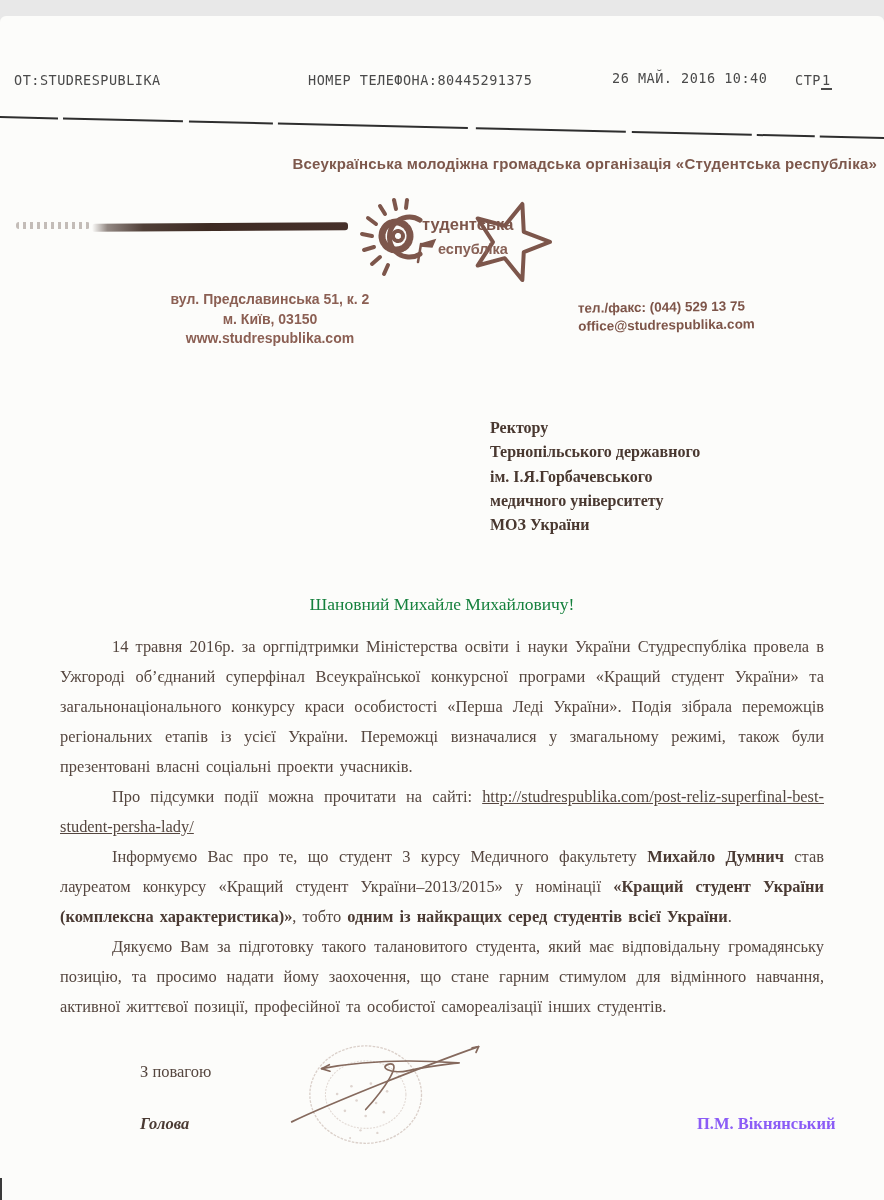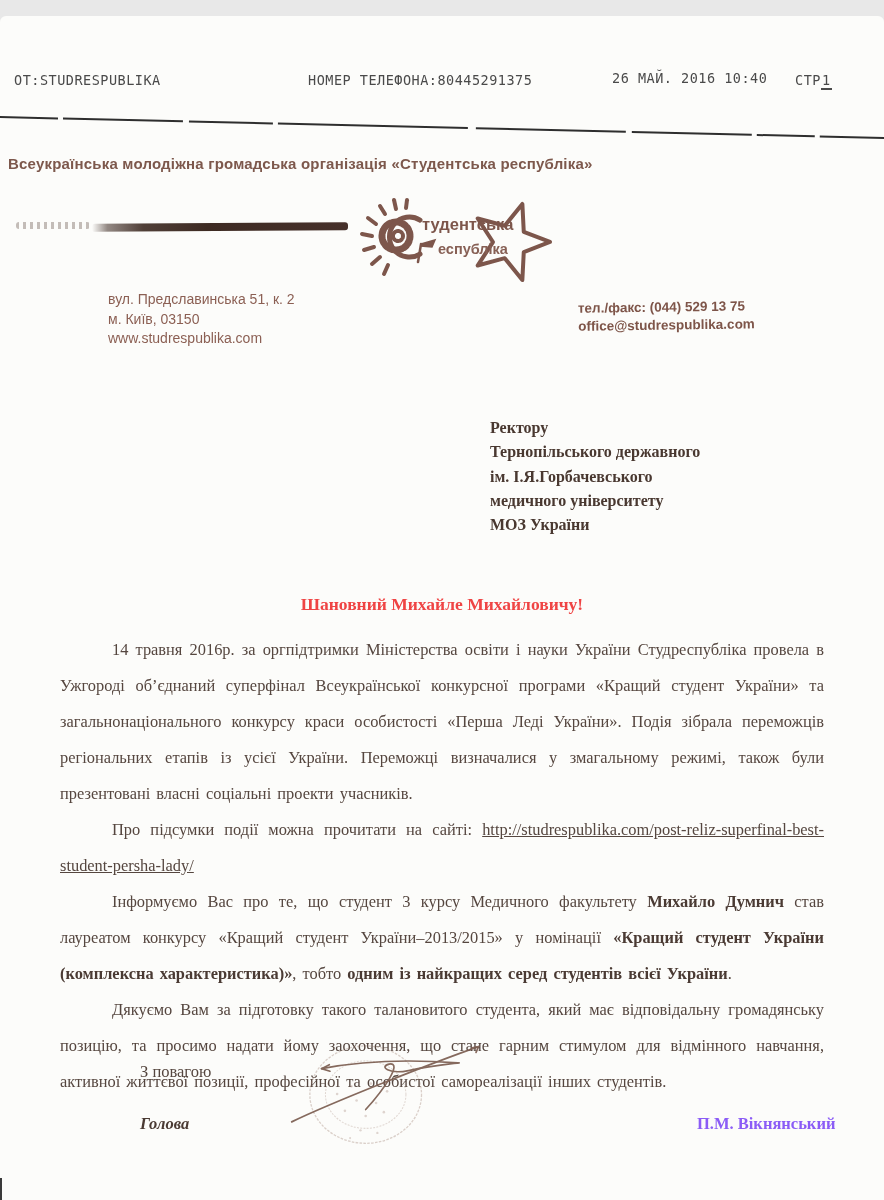--- a/index.html
+++ b/index.html
@@ -20,62 +20,62 @@
     font-size:13.5px;color:#4a4a4a;letter-spacing:.5px;
   }
   .fax-from{position:absolute;left:14px;top:0;}
   .fax-phone{position:absolute;left:308px;top:0;}
   .fax-date{position:absolute;left:612px;top:-2px;}
   .fax-page{position:absolute;left:795px;top:0;}
   .fax-page .pnum{border-bottom:2px solid #4a4a4a;padding:0 1px;}
   .fax-divider{position:absolute;left:0;top:0;width:884px;height:1200px;pointer-events:none;}
   
   .org-title{
-    position:absolute;top:139px;left:8px;width:876px;text-align:left;
+    position:absolute;top:139px;left:1px;width:876px;text-align:right;
     font-family:"Liberation Sans", sans-serif;font-weight:bold;
     font-size:15px;color:#7d584c;letter-spacing:.2px;
   }
   .artifact-line{
     position:absolute;left:92px;top:207px;width:256px;height:8px;
     background:linear-gradient(to right, rgba(61,42,34,0) 0%, rgba(61,42,34,.55) 6%, rgba(61,42,34,.9) 20%, #3d2a22 45%, #46302a 100%);
     border-radius:3px;transform:rotate(-.4deg);
   }
   .artifact-specks{
     position:absolute;left:16px;top:206px;width:74px;height:7px;
     background:repeating-linear-gradient(to right, rgba(90,70,60,.35) 0 3px, rgba(90,70,60,0) 3px 7px);
     border-radius:3px;
   }
   .logo-svg{position:absolute;left:358px;top:180px;}
   .address-block{
-    position:absolute;left:108px;top:274px;width:324px;
-    font-family:"Liberation Sans", sans-serif;font-weight:normal;
+    position:absolute;left:108px;top:274px;width:324px;text-align:center;
+    font-family:"Liberation Sans", sans-serif;font-weight:bold;
     font-size:14px;line-height:19.5px;color:#8b5f53;
   }
   .contact-block{
     position:absolute;left:578px;top:282px;width:260px;
     font-family:"Liberation Sans", sans-serif;font-weight:bold;
     font-size:13.5px;line-height:18px;color:#7e5549;transform:rotate(-.8deg);
   }
   .ref-line{
     position:absolute;left:133px;top:348px;
     font-size:17.5px;font-weight:bold;color:#5d2e26;letter-spacing:.3px;
   }
   
   .recipient{
     position:absolute;left:490px;top:400px;
     font-size:16px;font-weight:bold;line-height:24.3px;color:#493830;
   }
   
   .salutation{
     position:absolute;top:578px;left:0;width:884px;text-align:center;
-    font-size:17.5px;font-weight:bold;color:#ef4444;
+    font-size:17.5px;font-weight:normal;color:#15803d;
   }
   .letter-body{
     position:absolute;left:60px;top:616px;width:764px;
-    font-size:16.4px;line-height:36px;text-align:justify;color:#55463f;
+    font-size:16.4px;line-height:30px;text-align:justify;color:#55463f;
     word-spacing:2px;
   }
   .letter-body p{margin:0;text-indent:52px;}
   .letter-body .b{font-weight:bold;color:#4a3a33;}
   .doc-link{color:#55463f;text-decoration:underline;}
   
   .regards{position:absolute;left:140px;top:1046px;font-size:16.5px;}
   .position-title{position:absolute;left:140px;top:1098px;font-size:16.5px;font-weight:bold;color:#4a3a33;font-style:italic;}
   .signer-name{position:absolute;left:697px;top:1098px;font-size:16.5px;font-weight:bold;color:#8b5cf6;}
   .stamp-svg{position:absolute;left:280px;top:1015px;}

